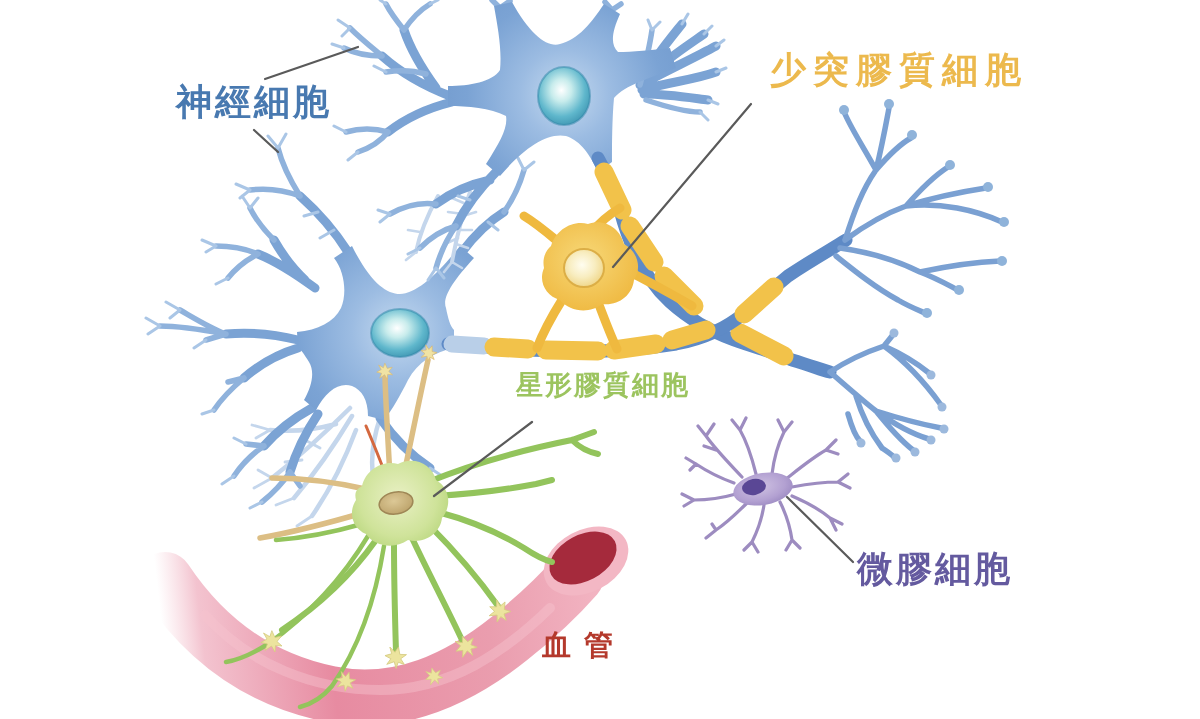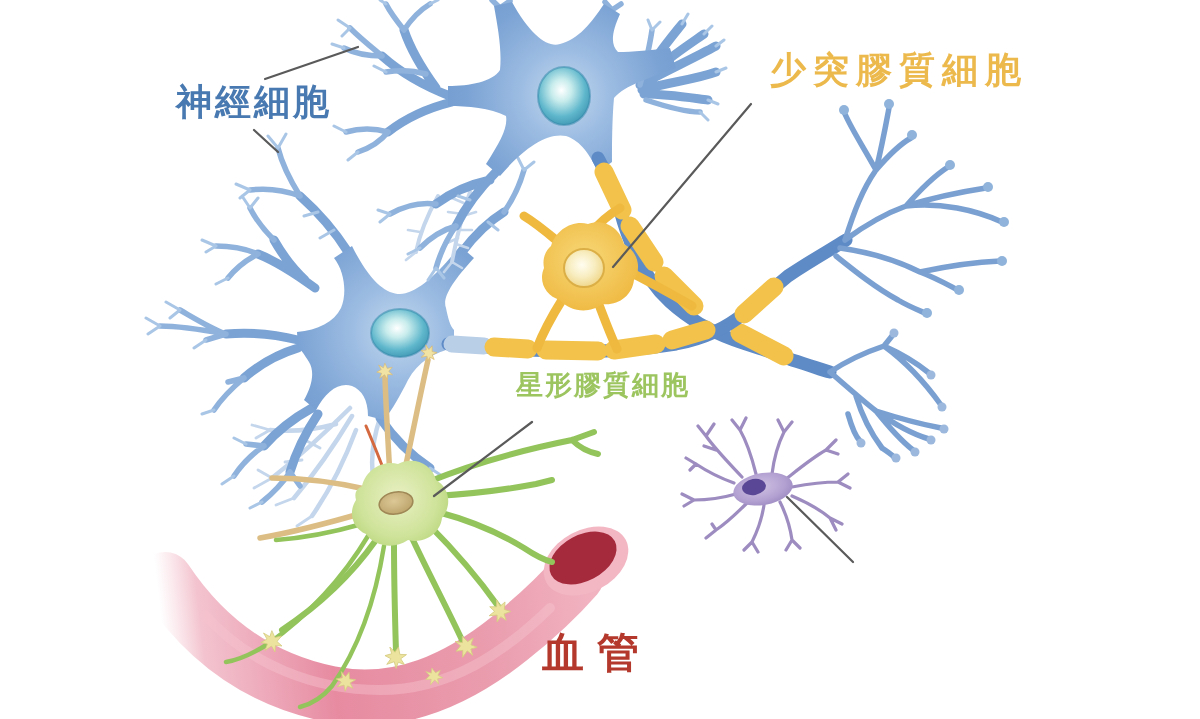--- a/index.html
+++ b/index.html
@@ -4,21 +4,21 @@
 <style>
   html,body{margin:0;padding:0;background:#fff;}
   .stage{position:relative;width:1200px;height:719px;background:#ffffff;overflow:hidden;
          font-family:Liberation Sans, sans-serif;}
   .stage svg{position:absolute;left:0;top:0;}
   .label{position:absolute;font-weight:bold;line-height:1.1;white-space:nowrap;}
   .lbl-neuron{left:176px;top:82px;font-size:36px;letter-spacing:3px;}
   .lbl-oligo{left:752px;top:50px;font-size:36px;letter-spacing:7px;margin-left:18px;}
   .lbl-astro{left:516px;top:371px;font-size:27px;letter-spacing:2px;}
   .lbl-micro{left:857px;top:549px;font-size:36px;letter-spacing:3px;}
-  .lbl-vessel{left:542px;top:630px;font-size:42px;letter-spacing:13px;}
+  .lbl-vessel{left:542px;top:630px;font-size:29px;letter-spacing:13px;}
 </style>
 </head>
 <body>
 
 <div class="stage">
 
 <svg width="1200" height="719" viewBox="0 0 1200 719">
   <defs>
     <radialGradient id="gSoma1" gradientUnits="userSpaceOnUse" cx="565" cy="95" r="150">
       <stop offset="0%" stop-color="#c4d9ef"></stop>
@@ -285,15 +285,16 @@
     <line x1="254" y1="130" x2="278" y2="152"></line>
     <line x1="751" y1="104" x2="613" y2="267"></line>
     <line x1="532" y1="422" x2="434" y2="496"></line>
     <line x1="787" y1="497" x2="853" y2="562"></line>
   </g>
 </svg>
 
 <div class="label lbl-neuron" style="color: rgb(72, 121, 176);">神經細胞</div>
 <div class="label lbl-oligo" style="color: rgb(236, 185, 77);">少突膠質細胞</div>
 <div class="label lbl-astro" style="color: rgb(156, 196, 95);">星形膠質細胞</div>
+<div class="label lbl-micro" style="color: rgb(100, 90, 159);">微膠細胞</div>
 <div class="label lbl-vessel" style="color: rgb(180, 57, 44);">血管</div>
 
 </div>
 
 </body></html>

